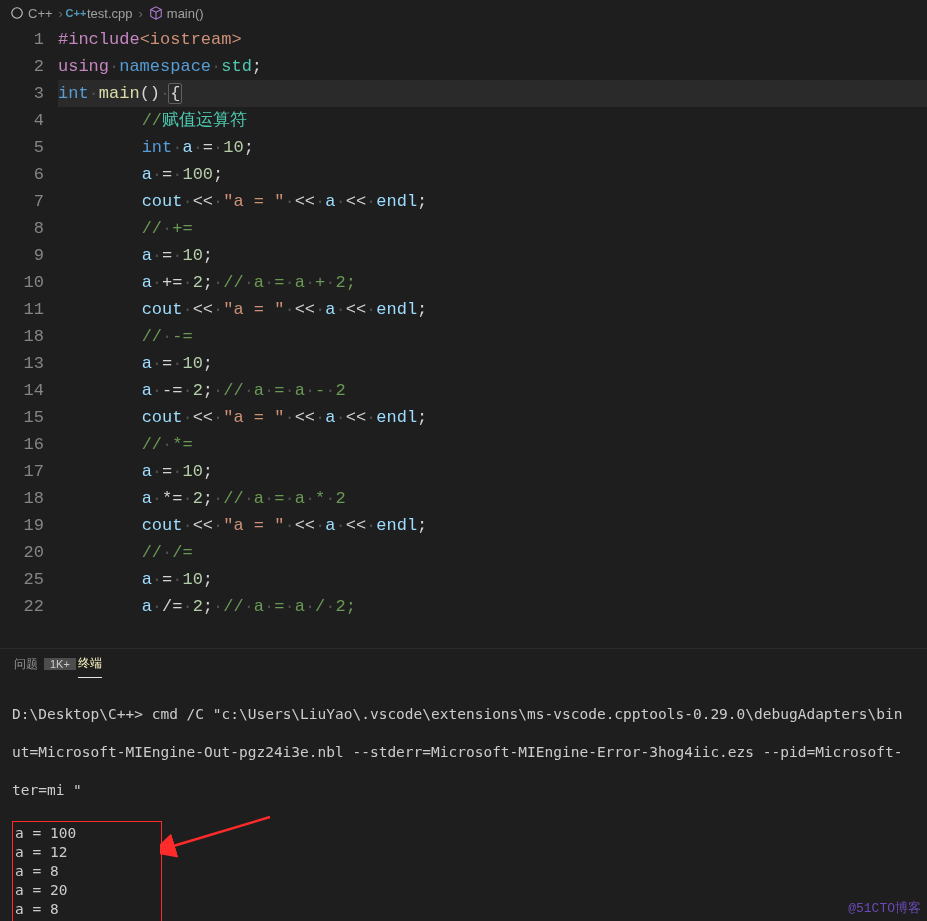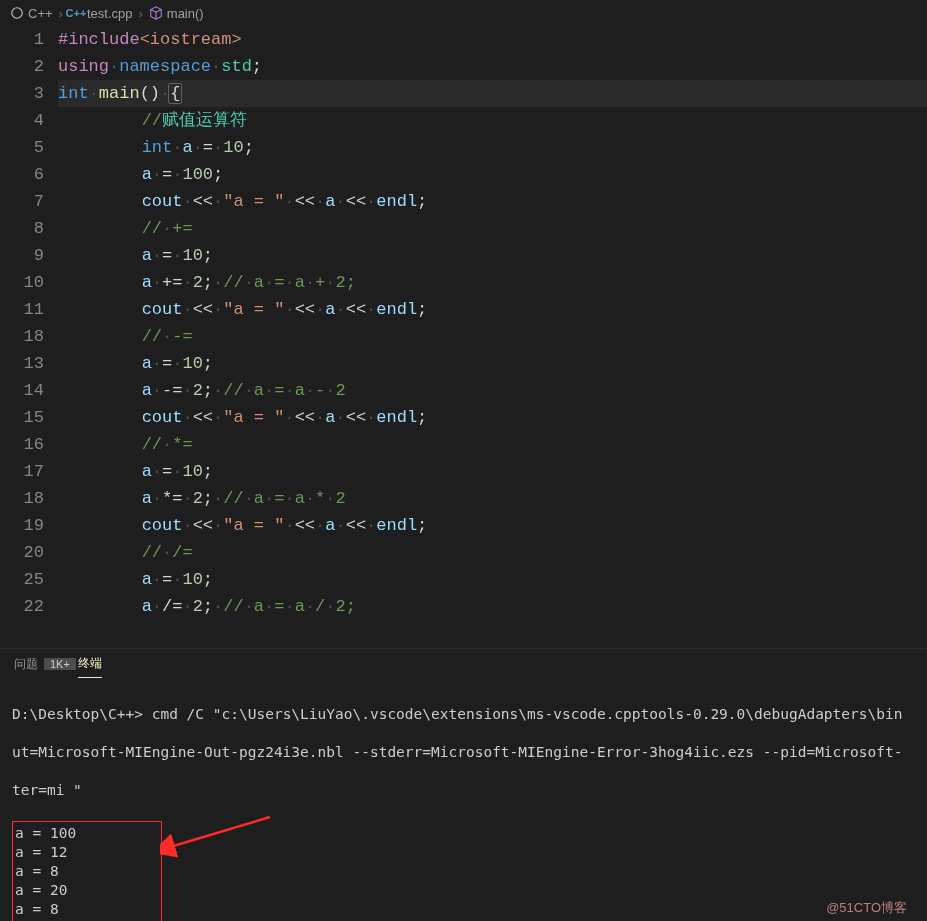--- a/index.html
+++ b/index.html
@@ -61,21 +61,21 @@
 
   .terminal {
     padding:8px 12px 4px 12px; font-size:14.5px; line-height:19px;
     font-family:"Consolas",monospace; white-space:pre-wrap; word-break:break-all;
     color:#cccccc;
   }
   .output-box { border:1.5px solid #ff2a2a; padding:2px 6px 2px 2px; display:inline-block; margin-top:2px; width:150px; }
 
   .arrow { position:absolute; left:160px; top:812px; }
 
-  .watermark { position:absolute; right:20px; bottom:4px; color:#fca5a5; font-size:13px; font-family:Liberation Sans, sans-serif; opacity:0.7; }
+  .watermark { position:absolute; right:6px; bottom:4px; color:#8b5cf6; font-size:13px; font-family:Liberation Mono, monospace; opacity:0.7; }
 </style>
 </head>
 <body>
 
 <div class="breadcrumb">
   <span class="crumb">
     <span class="ic">
       <svg viewBox="0 0 16 16" width="14" height="14">
           <circle cx="8" cy="8" r="6" fill="none" stroke="#c5c5c5" stroke-width="1.3"></circle>
         </svg>

